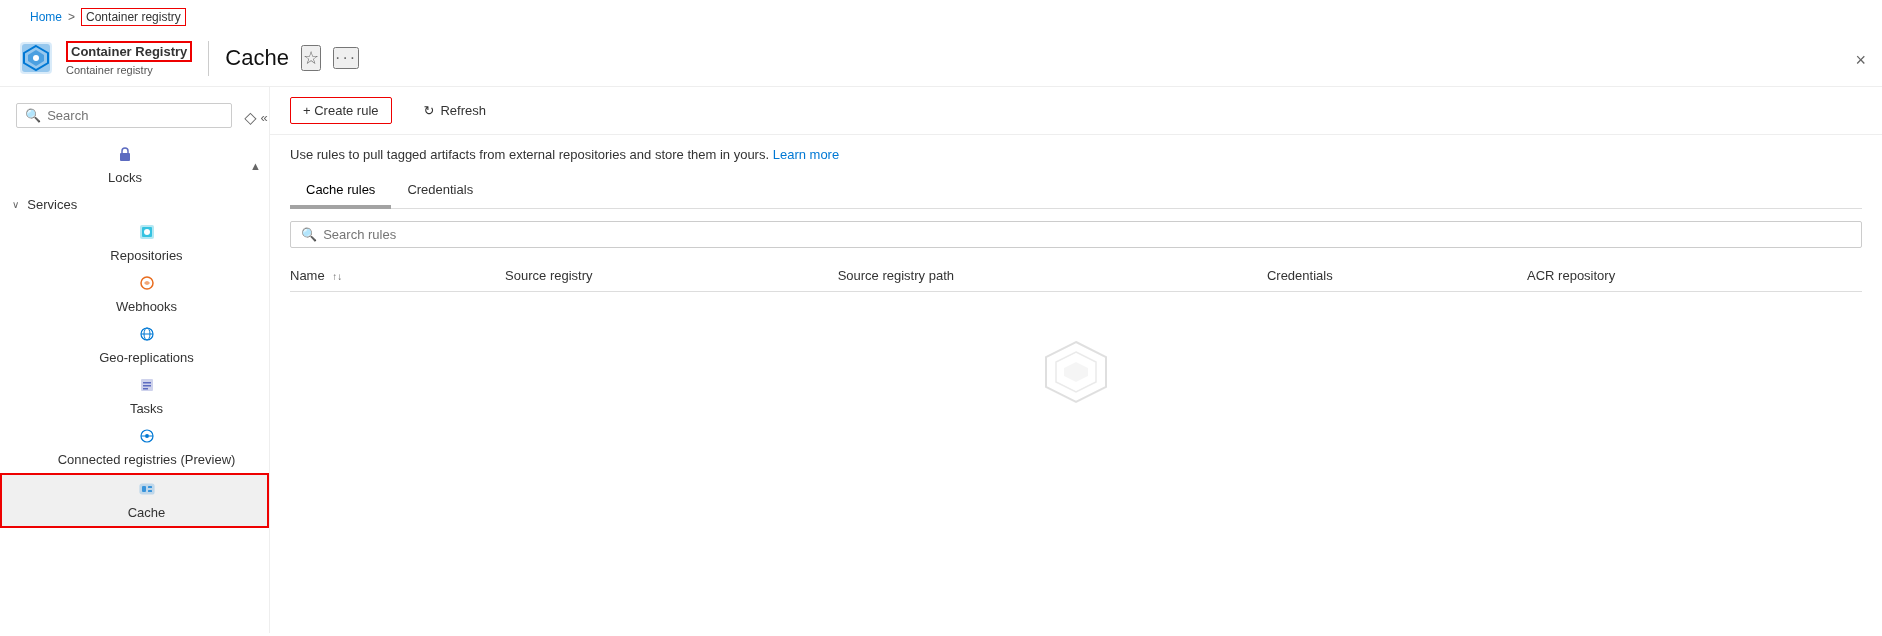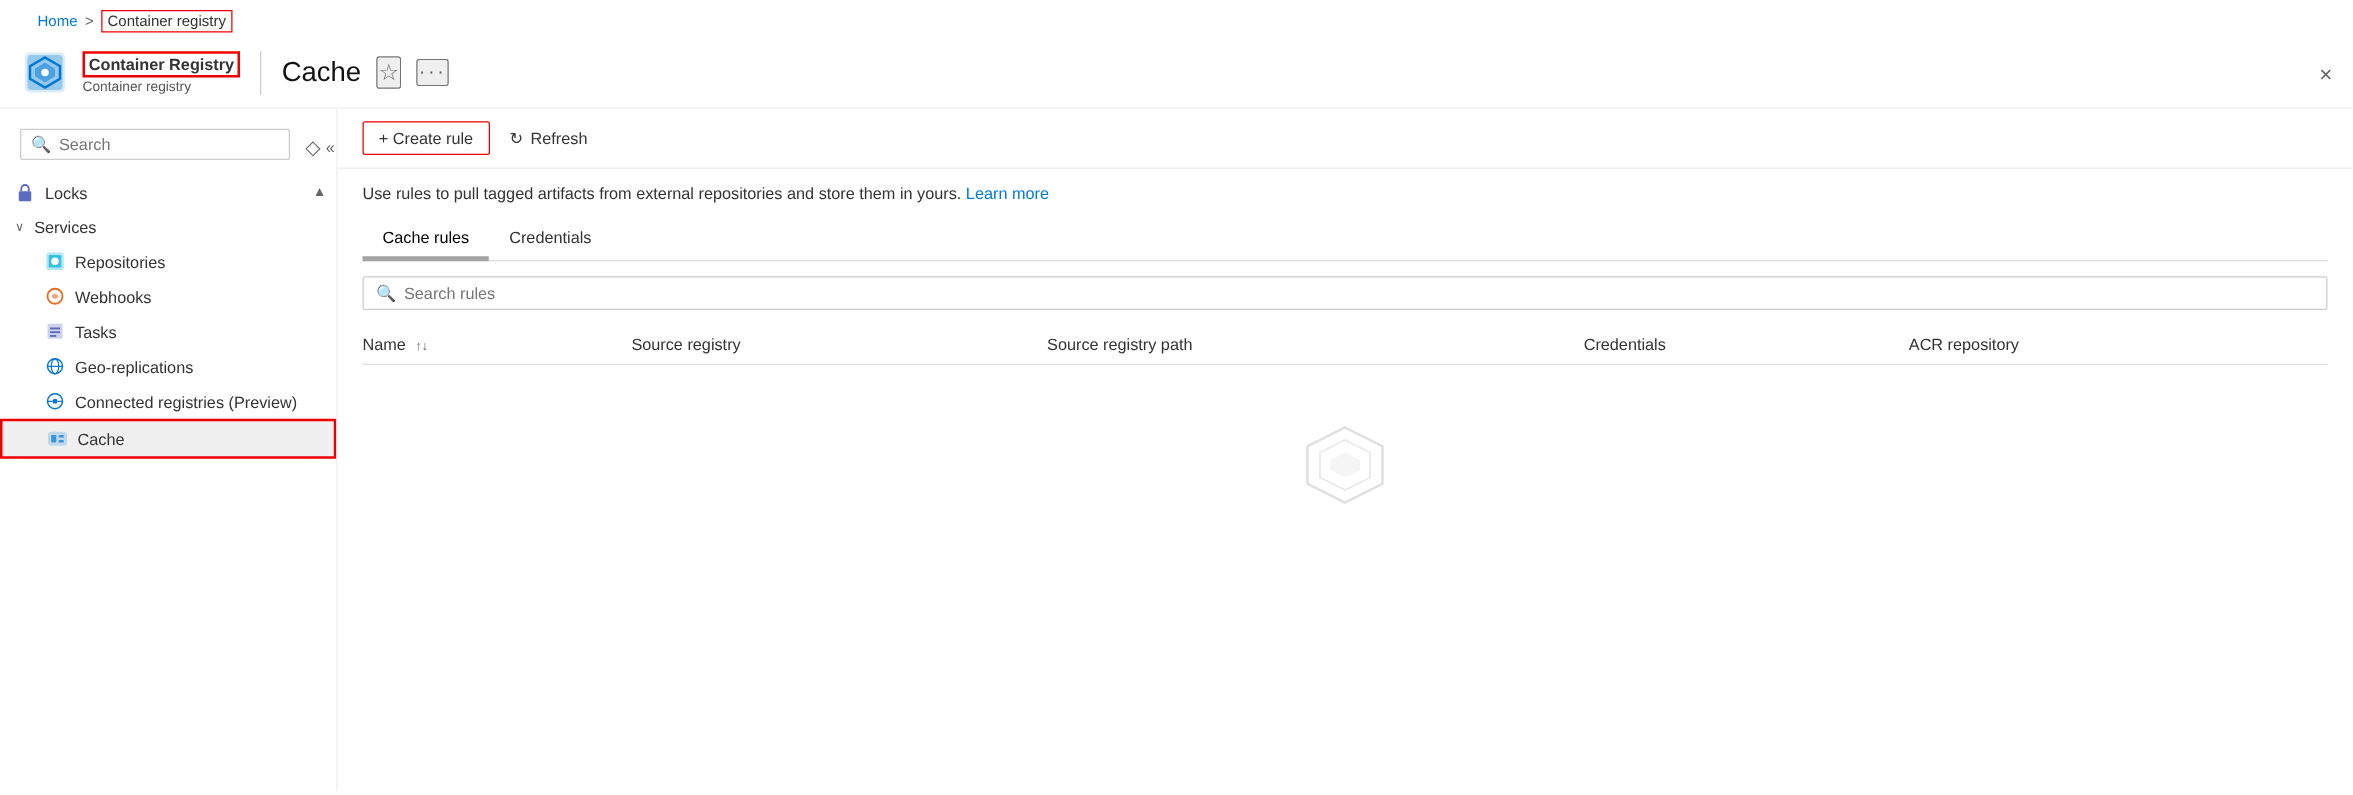--- a/index.html
+++ b/index.html
@@ -46,36 +46,36 @@
     .sidebar { width: 270px; border-right: 1px solid #eee; flex-shrink: 0; overflow-y: auto; padding-top: 8px; }
     .sidebar-search-bar {
       display: flex; align-items: center; margin: 4px 8px 8px 8px;
       border: 1px solid #ccc; border-radius: 2px; padding: 4px 8px; background: #fff;
     }
     .sidebar-search-bar input { border: none; outline: none; font-size: 13px; flex: 1; color: #333; background: transparent; }
     .sidebar-search-icon { color: #666; margin-right: 6px; font-size: 13px; }
     .sidebar-ctrl-btn { background: none; border: none; cursor: pointer; color: #666; font-size: 14px; }
     .sidebar-item {
       display: flex; align-items: center; padding: 6px 12px; cursor: pointer;
-      gap: 8px; font-size: 13px; color: #333;
+      gap: 8px; font-size: 13px; color: #333; flex-direction: column;
     }
     .sidebar-item.active { background: #f0f0f0; border: 2px solid #e00; }
     .sidebar-item.indent { padding-left: 36px; }
     .sidebar-group-header {
       display: flex; align-items: center; padding: 6px 12px; cursor: pointer;
       gap: 8px; font-size: 13px; color: #333; font-weight: 500;
     }
     .chevron { font-size: 10px; color: #666; }
 
     
     .icon-img { width: 16px; height: 16px; flex-shrink: 0; }
 
     
     .toolbar {
-      display: flex; align-items: center; padding: 10px 20px; gap: 16px; border-bottom: 1px solid #eee;
+      display: flex; align-items: center; padding: 10px 20px; gap: 32px; border-bottom: 1px solid #eee;
     }
     .btn-create {
       display: flex; align-items: center; gap: 6px;
       padding: 5px 12px; border: 1.5px solid #e00; background: #fff; cursor: pointer;
       font-size: 13px; color: #333; border-radius: 2px;
     }
     .btn-refresh {
       display: flex; align-items: center; gap: 6px;
       background: none; border: none; cursor: pointer; font-size: 13px; color: #333;
     }
@@ -195,35 +195,35 @@
     <div class="sidebar-item indent">
       <svg class="icon-img" viewBox="0 0 16 16">
         <circle cx="8" cy="8" r="6" fill="none" stroke="#e86c1e" stroke-width="1.5"></circle>
         <path d="M5 8 Q8 4 11 8 Q8 12 5 8" fill="#e86c1e" opacity="0.6"></path>
       </svg>
       <span>Webhooks</span>
     </div>
 
     <div class="sidebar-item indent">
       <svg class="icon-img" viewBox="0 0 16 16">
+        <circle cx="8" cy="8" r="6" fill="none" stroke="#0078d4" stroke-width="1.2"></circle>
+        <ellipse cx="8" cy="8" rx="3" ry="6" fill="none" stroke="#0078d4" stroke-width="1"></ellipse>
+        <line x1="2" y1="8" x2="14" y2="8" stroke="#0078d4" stroke-width="1"></line>
+      </svg>
+      <span>Geo-replications</span>
+    </div>
+
+    <div class="sidebar-item indent">
+      <svg class="icon-img" viewBox="0 0 16 16">
         <rect x="2" y="2" width="12" height="12" rx="1" fill="#5c6bc0" opacity="0.3"></rect>
         <rect x="4" y="5" width="8" height="1.5" fill="#5c6bc0"></rect>
         <rect x="4" y="8" width="8" height="1.5" fill="#5c6bc0"></rect>
         <rect x="4" y="11" width="5" height="1.5" fill="#5c6bc0"></rect>
       </svg>
       <span>Tasks</span>
-    </div>
-
-    <div class="sidebar-item indent">
-      <svg class="icon-img" viewBox="0 0 16 16">
-        <circle cx="8" cy="8" r="6" fill="none" stroke="#0078d4" stroke-width="1.2"></circle>
-        <ellipse cx="8" cy="8" rx="3" ry="6" fill="none" stroke="#0078d4" stroke-width="1"></ellipse>
-        <line x1="2" y1="8" x2="14" y2="8" stroke="#0078d4" stroke-width="1"></line>
-      </svg>
-      <span>Geo-replications</span>
     </div>
 
     <div class="sidebar-item indent">
       <svg class="icon-img" viewBox="0 0 16 16">
         <circle cx="8" cy="8" r="6" fill="none" stroke="#0078d4" stroke-width="1.2"></circle>
         <circle cx="8" cy="8" r="2" fill="#0078d4"></circle>
         <line x1="2" y1="8" x2="6" y2="8" stroke="#0078d4" stroke-width="1"></line>
         <line x1="10" y1="8" x2="14" y2="8" stroke="#0078d4" stroke-width="1"></line>
       </svg>
       <span>Connected registries (Preview)</span>

